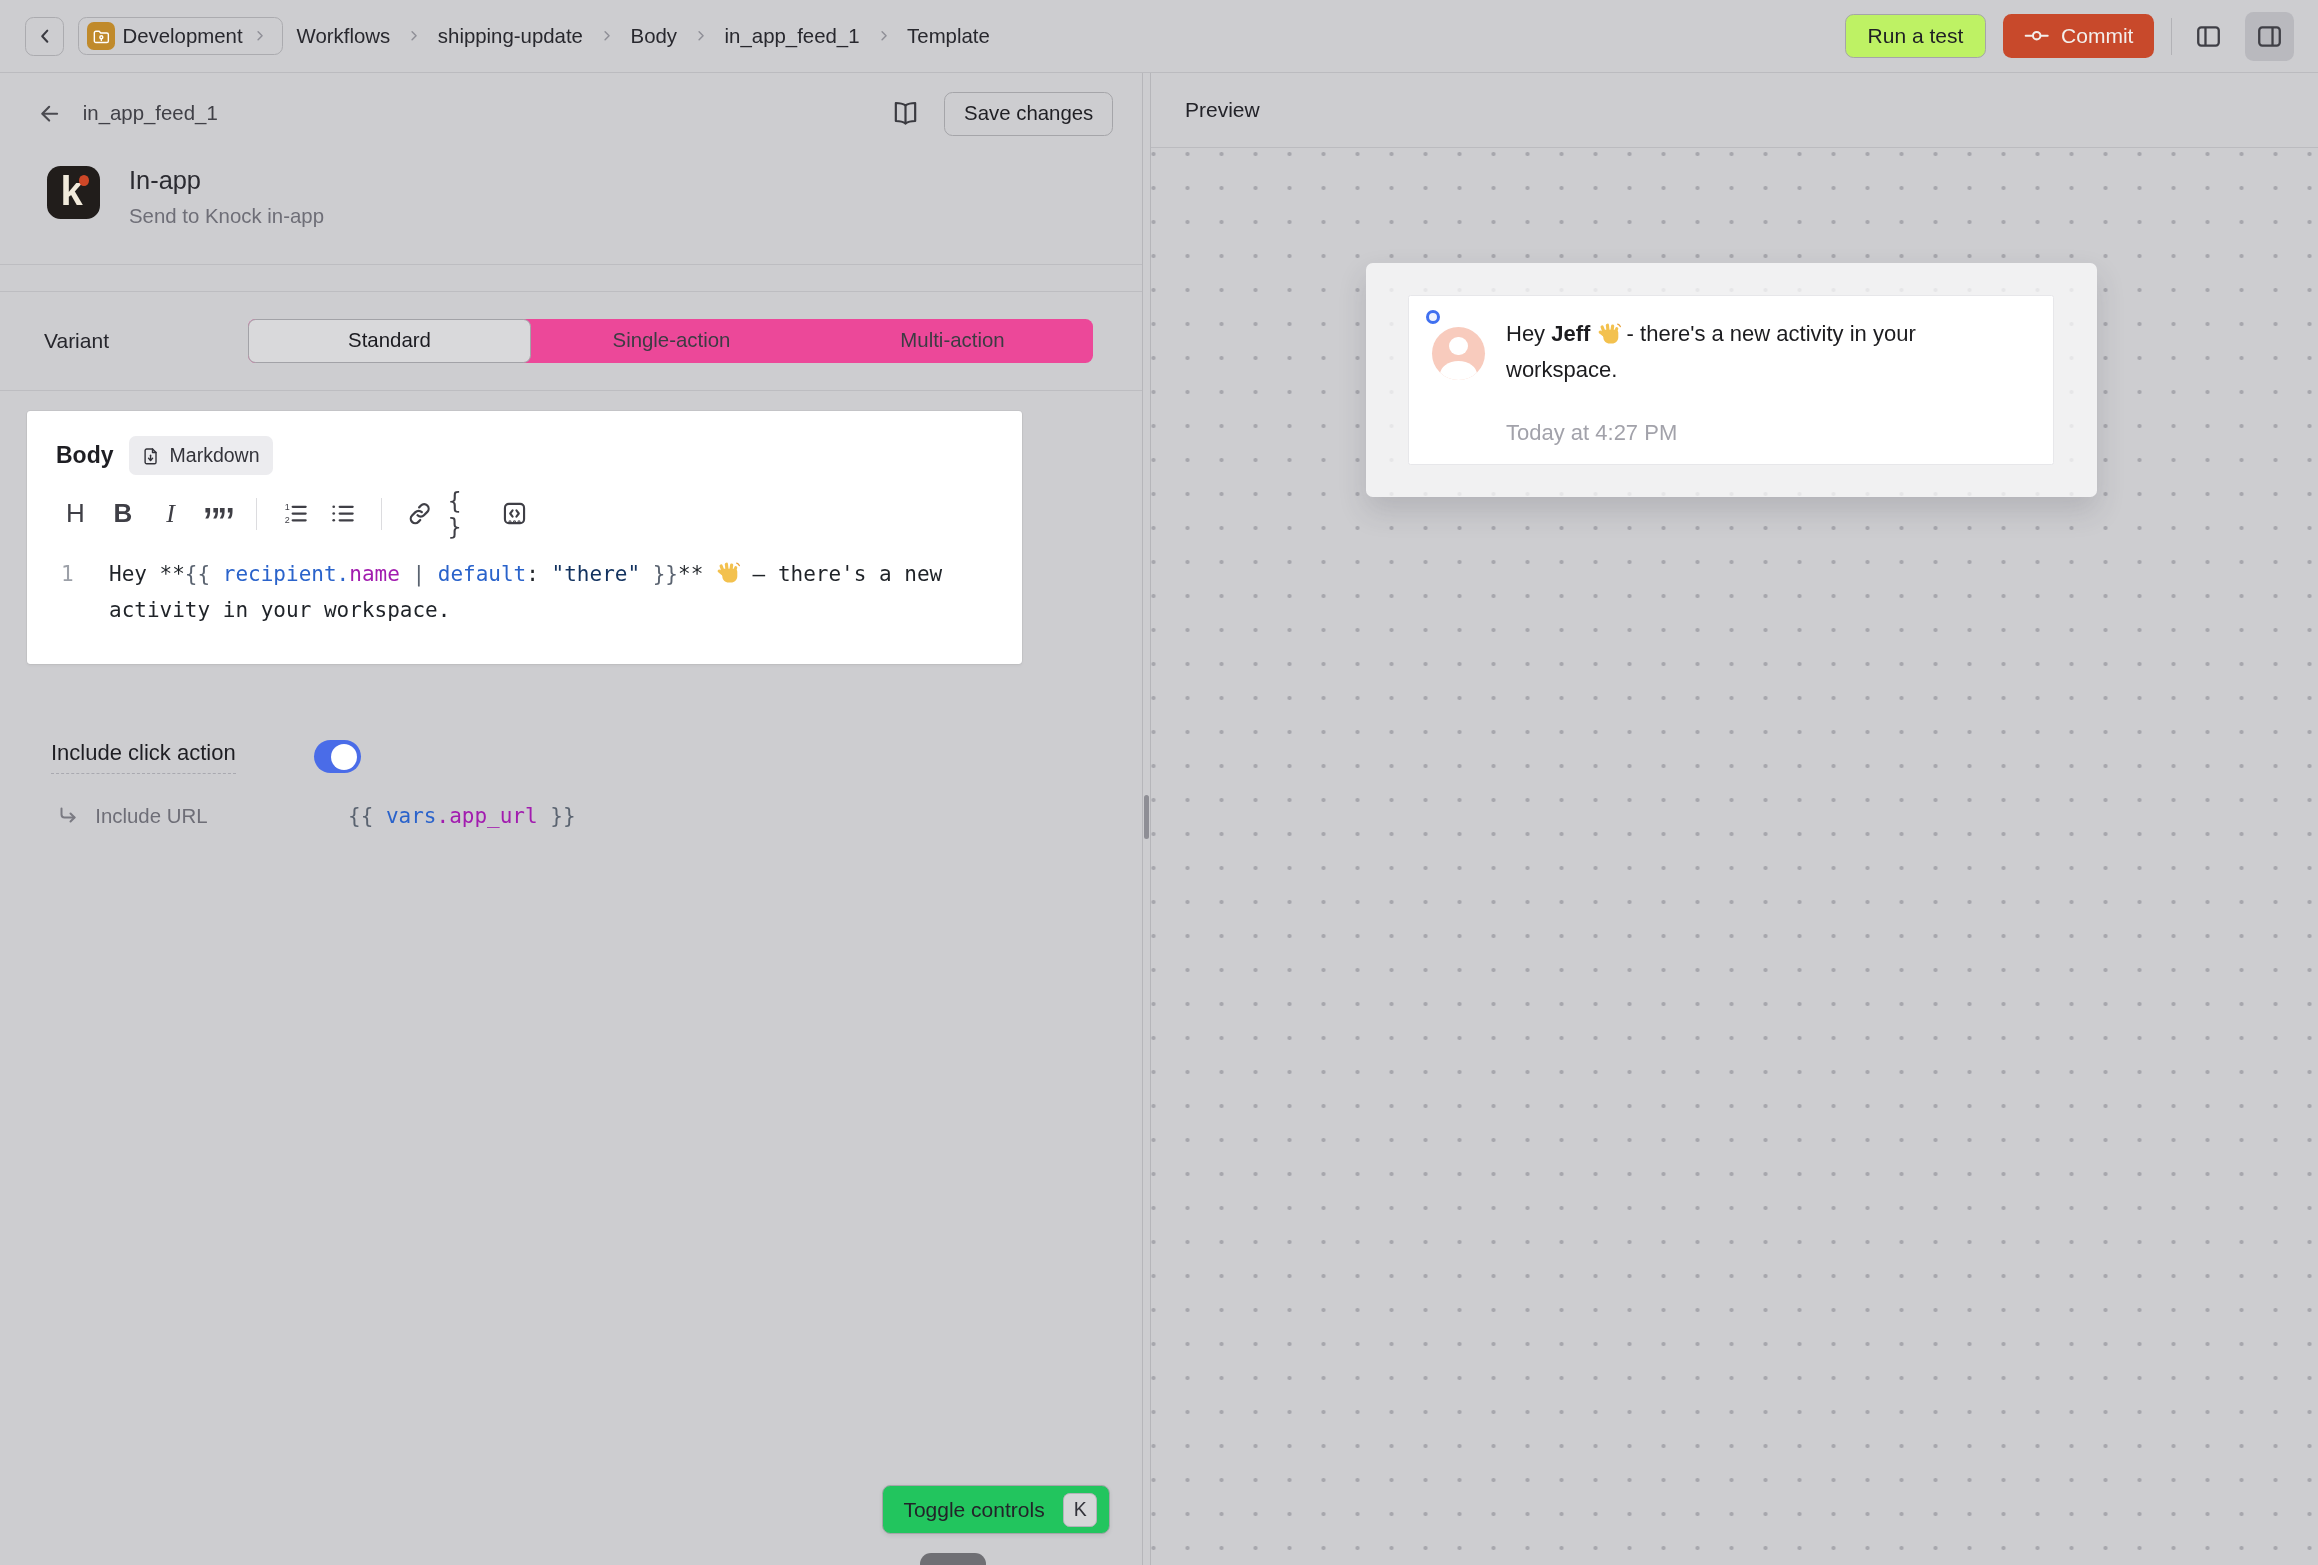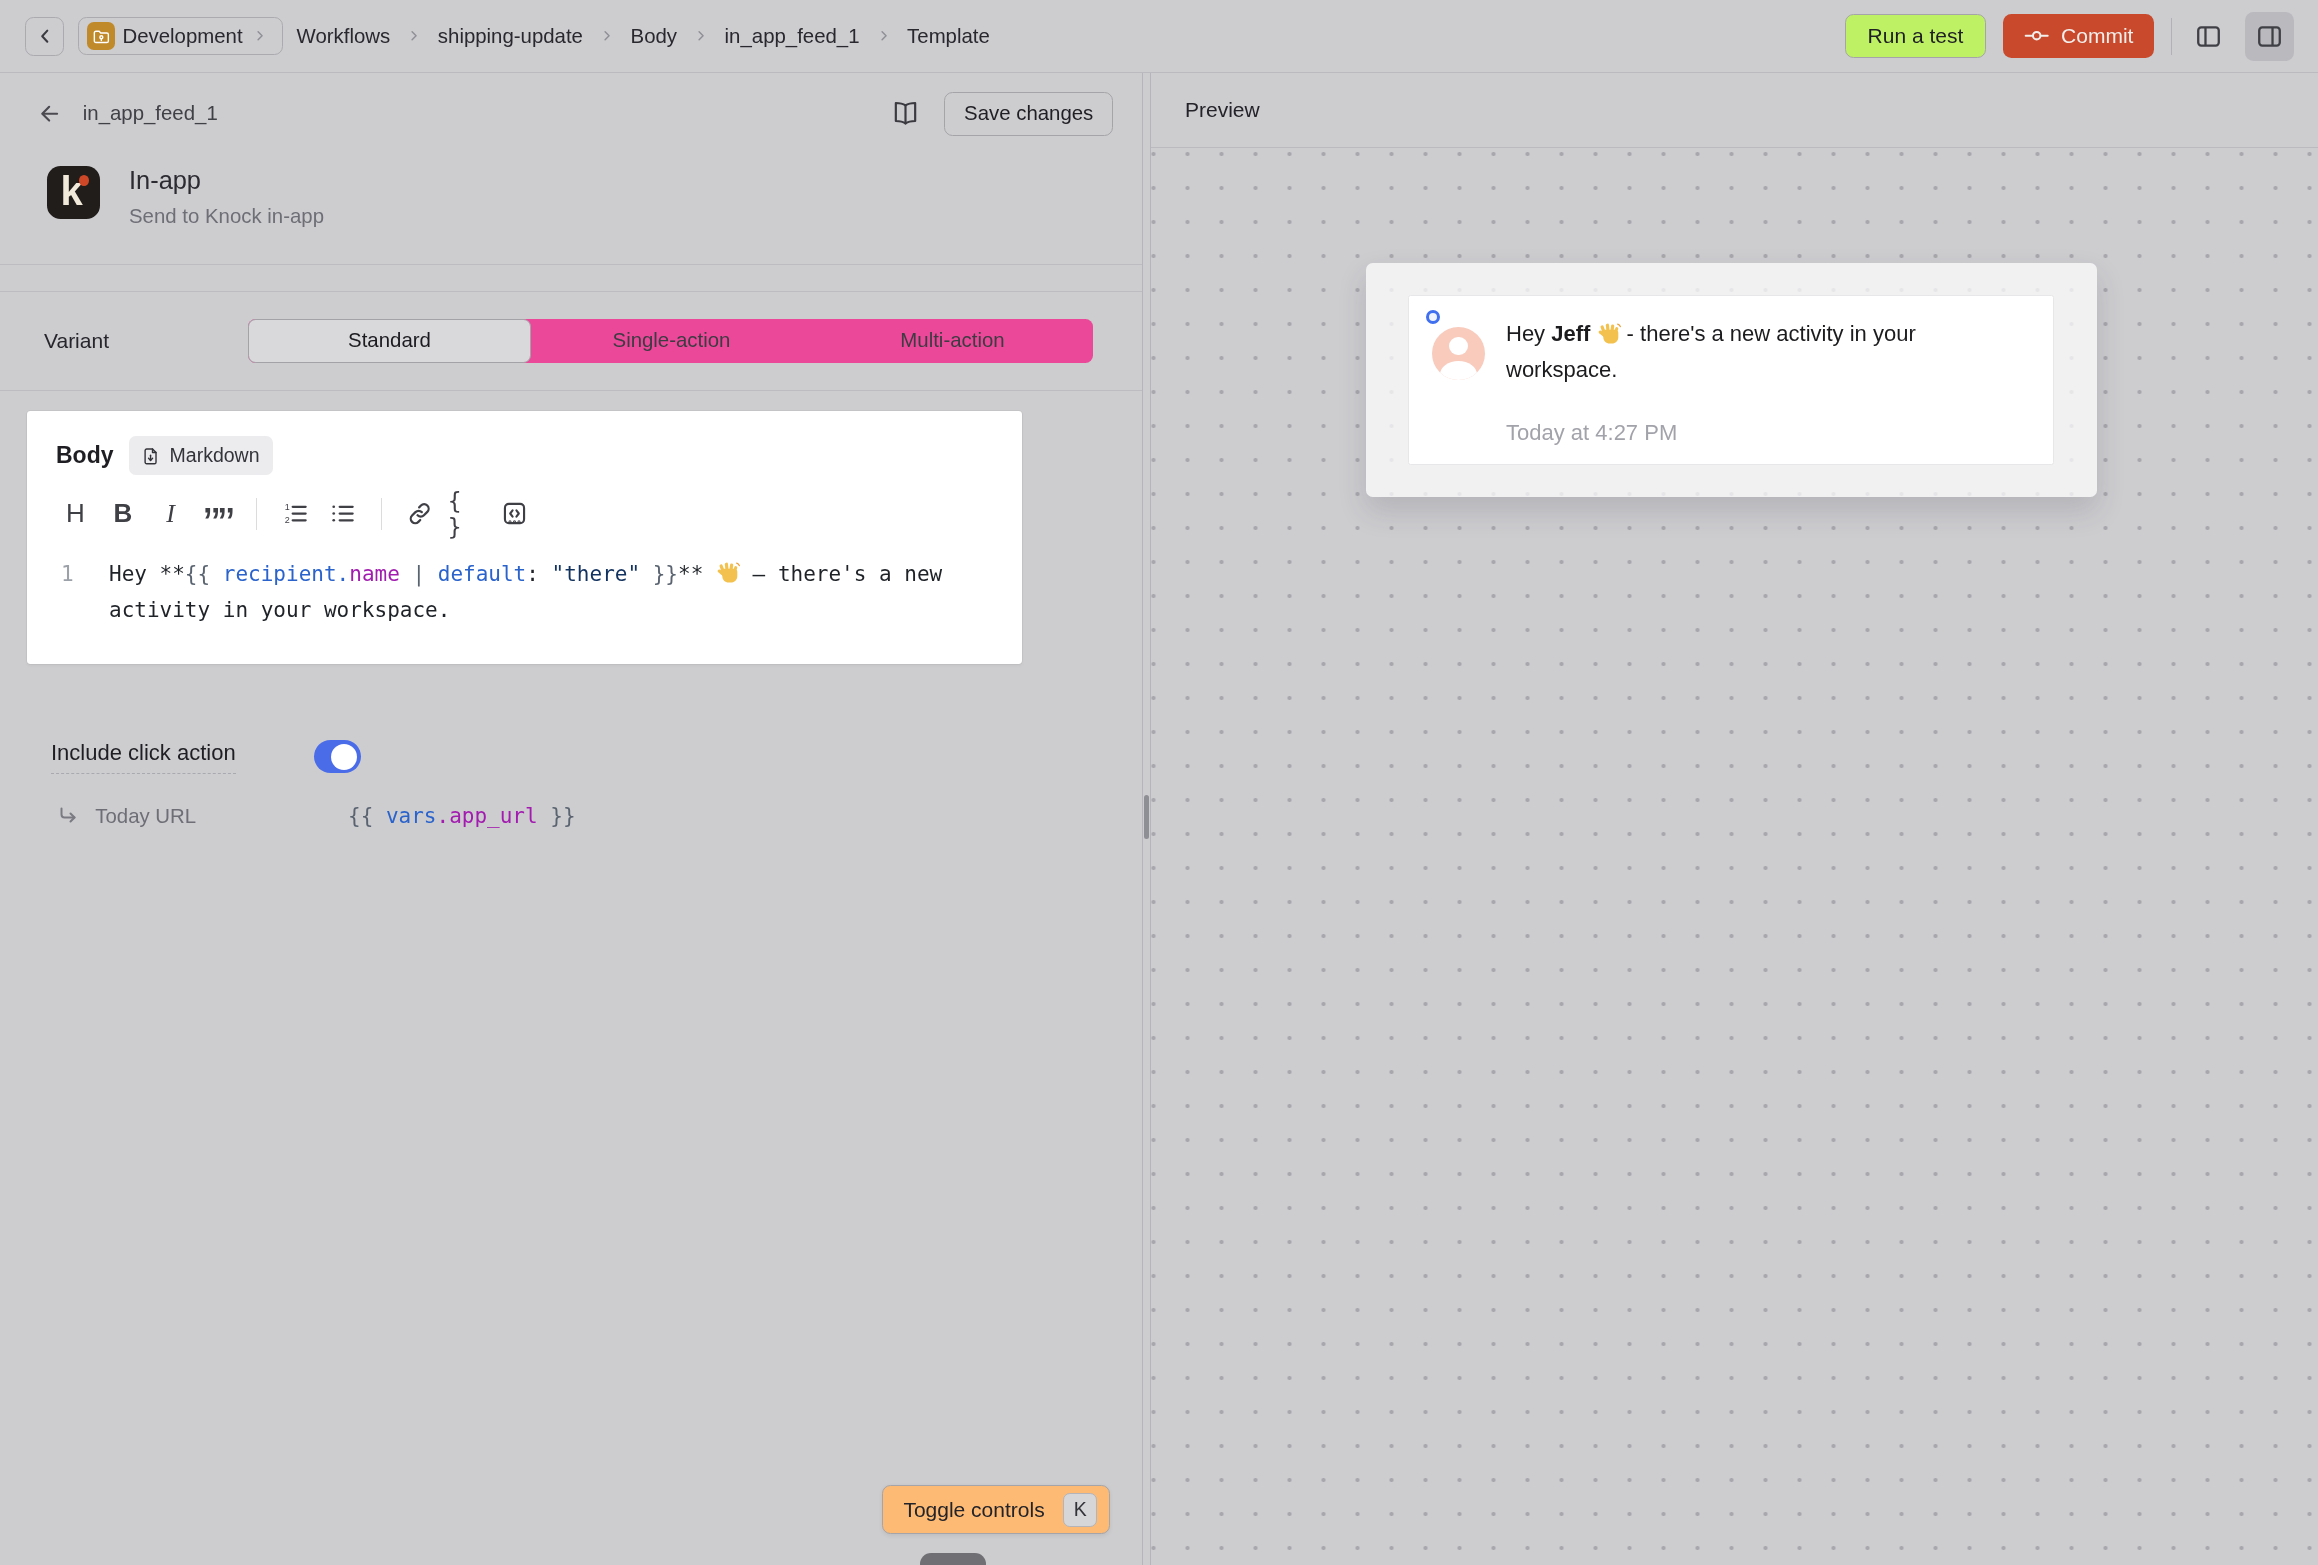--- a/index.html
+++ b/index.html
@@ -91,21 +91,21 @@
     border-bottom:1.7px dashed #A9A9B0; padding-bottom:6.8px; }
   .toggle { width:47px; height:33px; border-radius:17px; background:#4A6CE8; position:relative; cursor:pointer; }
   .toggle-knob { position:absolute; right:3.4px; top:3.4px; width:26px; height:26px; border-radius:50%; background:#FFFFFF; }
 
   .action-row { display:flex; align-items:center; margin:30.5px 0 0 56px; }
   .action-label-wrap { display:flex; align-items:center; gap:15.3px; width:280px;
     font-size:20.4px; color:#6E6E77; }
   .action-value { font-family:"DejaVu Sans Mono", monospace; font-size:21px; white-space:pre;margin-left:12px; }
 
   .toggle-controls { position:absolute; left:882px; bottom:32px; height:49px;
-    border:0.8px solid #A5A5A9; border-radius:8.5px; background:#fdba74;
+    border:0.8px solid #A5A5A9; border-radius:8.5px; background:#22c55e;
     display:flex; align-items:center; gap:18.7px; padding:0 12px 0 20.4px;
     font-size:21px; color:#232329; box-shadow:0 1.7px 4.2px rgba(0,0,0,0.07); cursor:pointer; }
   .kbd { min-width:34px; height:34px; padding:0 6.8px; border:0.8px solid #B3B3B8; border-radius:6.8px;
     background:#D6D6D8; display:flex; align-items:center; justify-content:center;
     font-size:19.5px; color:#33333A; }
   .dark-pill { position:absolute; left:920px; bottom:-8.5px; width:66px; height:22px;
     border-radius:11px; background:#6F6F74; }
 
   .divider-handle { position:absolute; left:1144px; top:795px; width:5.1px; height:44px;
     border-radius:2.5px; background:#8E8E95; z-index:5; cursor:col-resize; }
@@ -352,21 +352,21 @@
   </div>
 
   <div class="action-row">
     <div class="action-label-wrap">
       <span>
         <svg width="24" height="24" viewBox="0 0 24 24" fill="none" stroke="#7A7A82" stroke-width="2" stroke-linecap="round" stroke-linejoin="round">
             <path d="M5.5 4.5v6a3 3 0 0 0 3 3h10"></path>
             <polyline points="14.5 9.5 18.5 13.5 14.5 17.5"></polyline>
           </svg>
       </span>
-      <span>Today URL</span>
+      <span>Include URL</span>
     </div>
     <div class="action-value"><span class="code-brace">{{ </span><span class="code-blue">vars</span><span class="code-purple">.app_url</span><span class="code-brace"> }}</span></div>
   </div>
 
   <div class="toggle-controls">
     <span>Toggle controls</span>
     <span class="kbd">K</span>
   </div>
   <div class="dark-pill"></div>
 </div>

